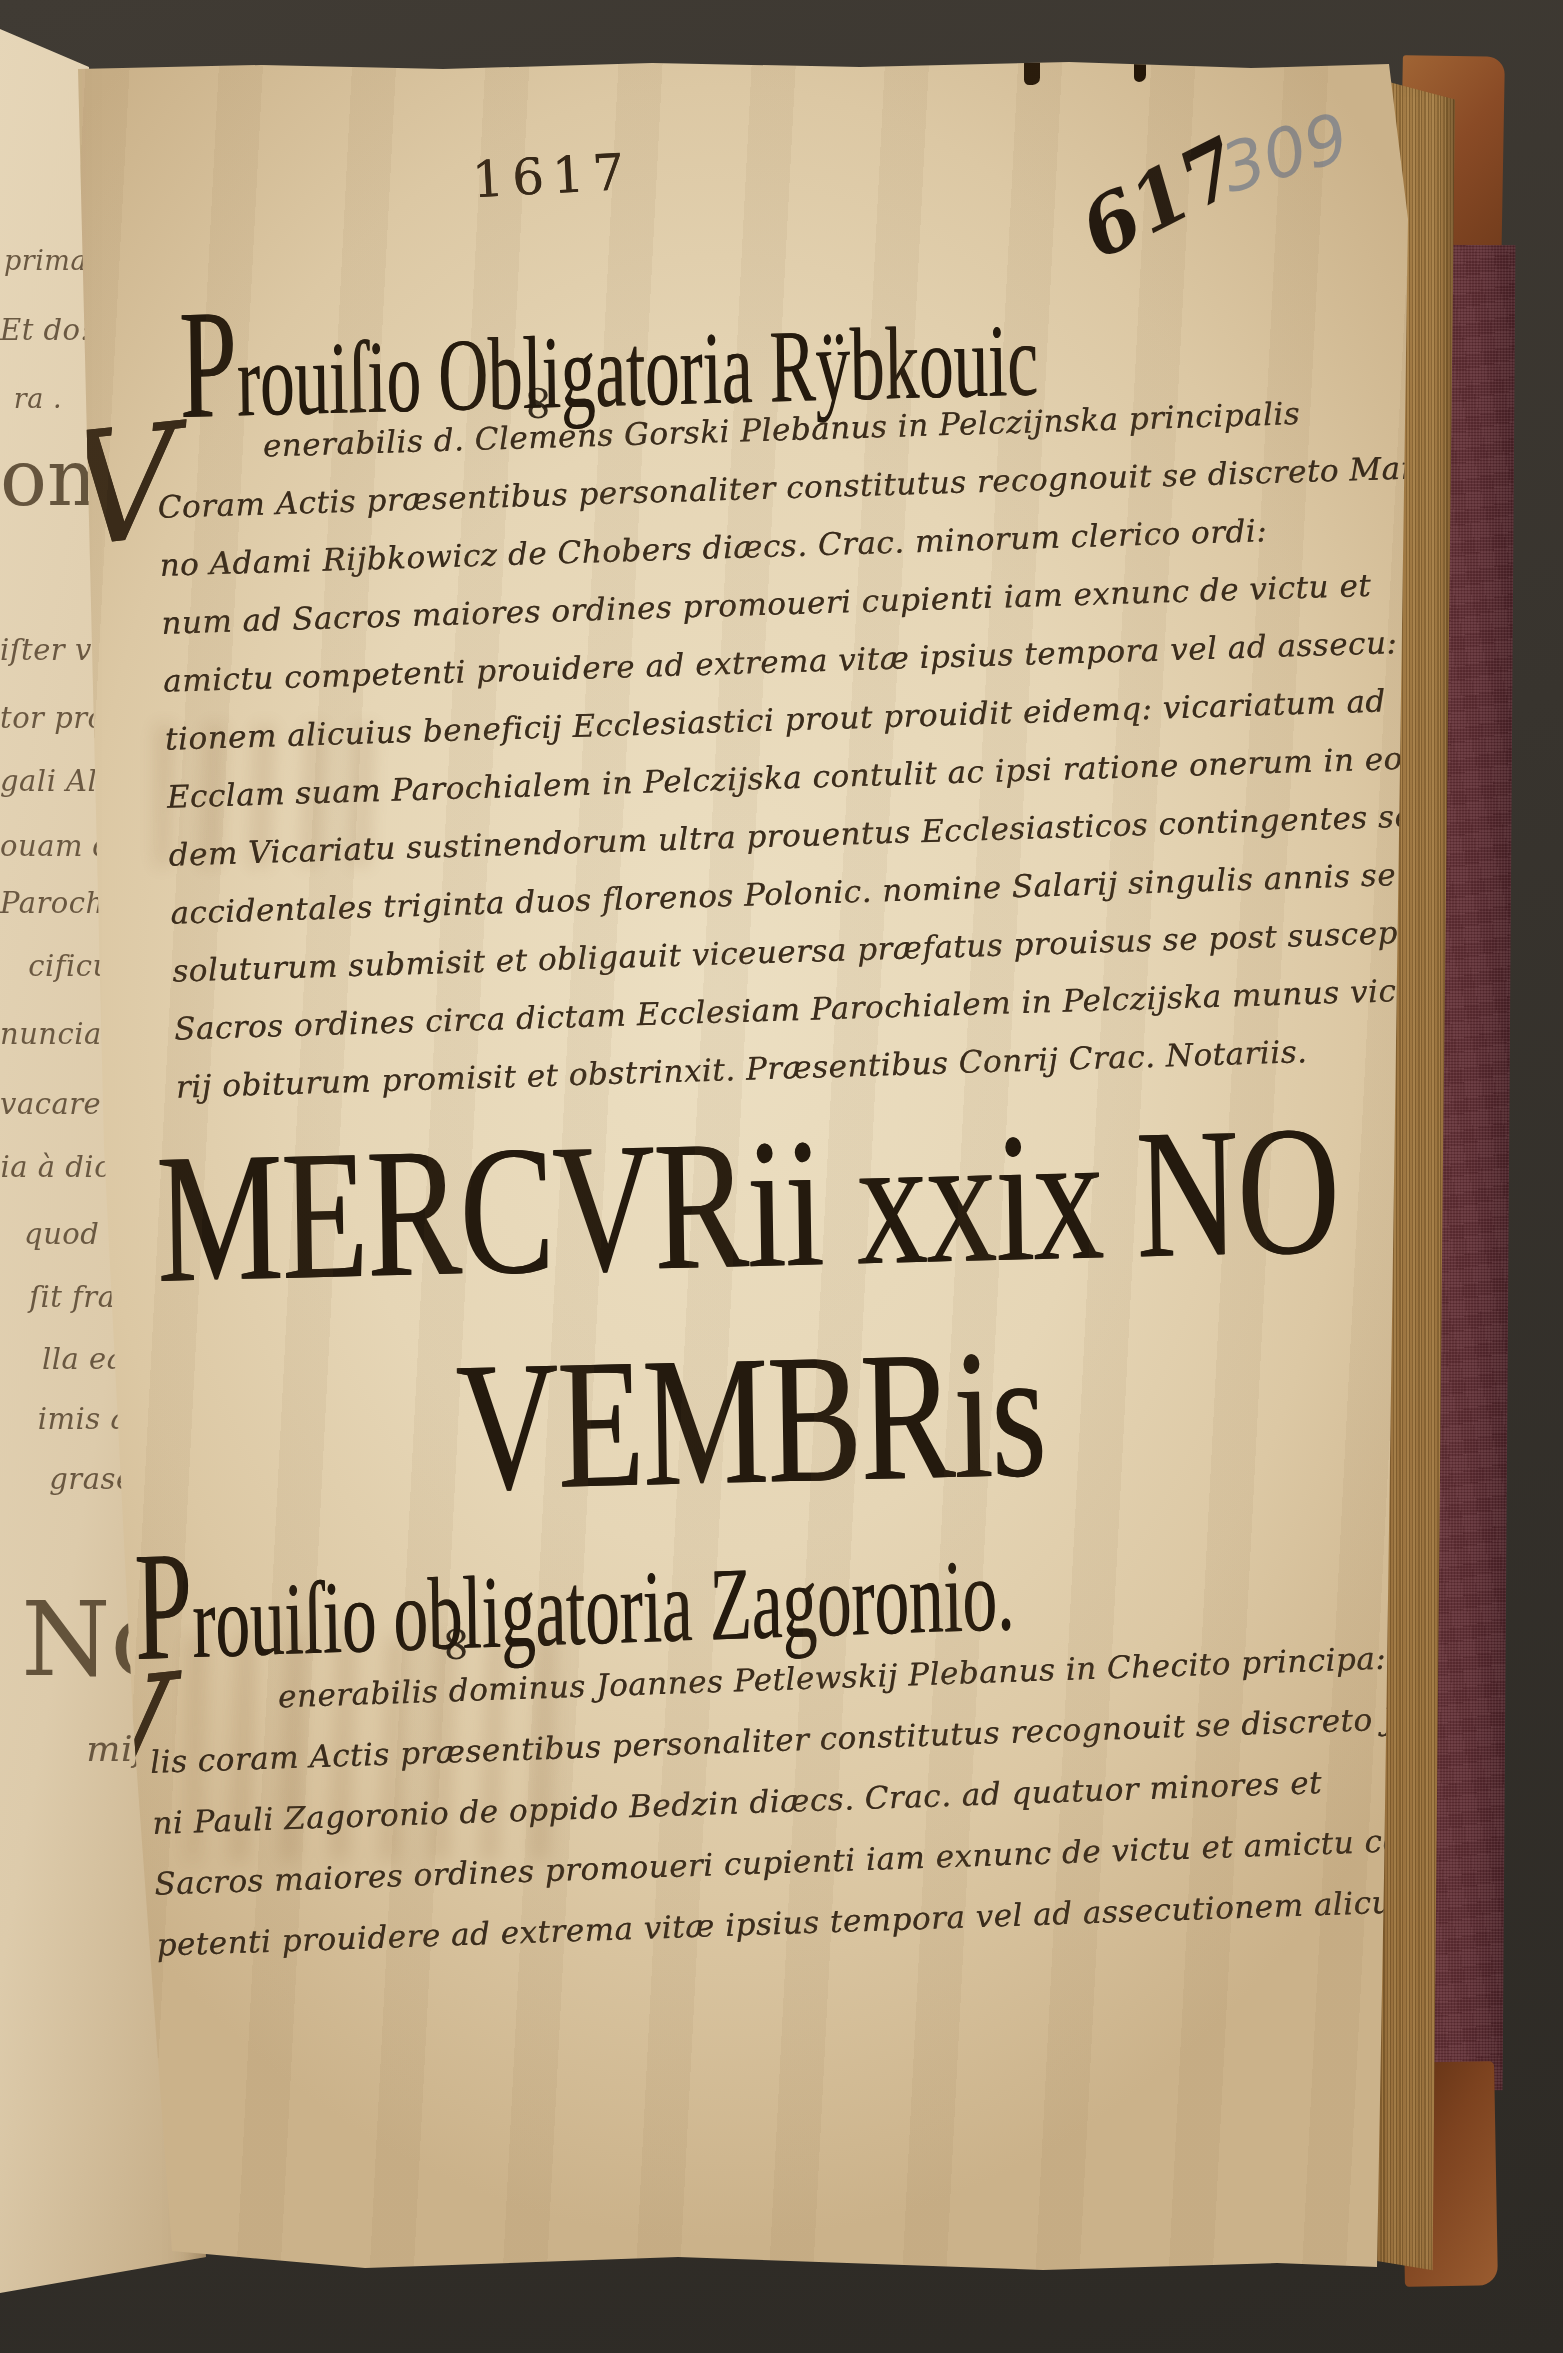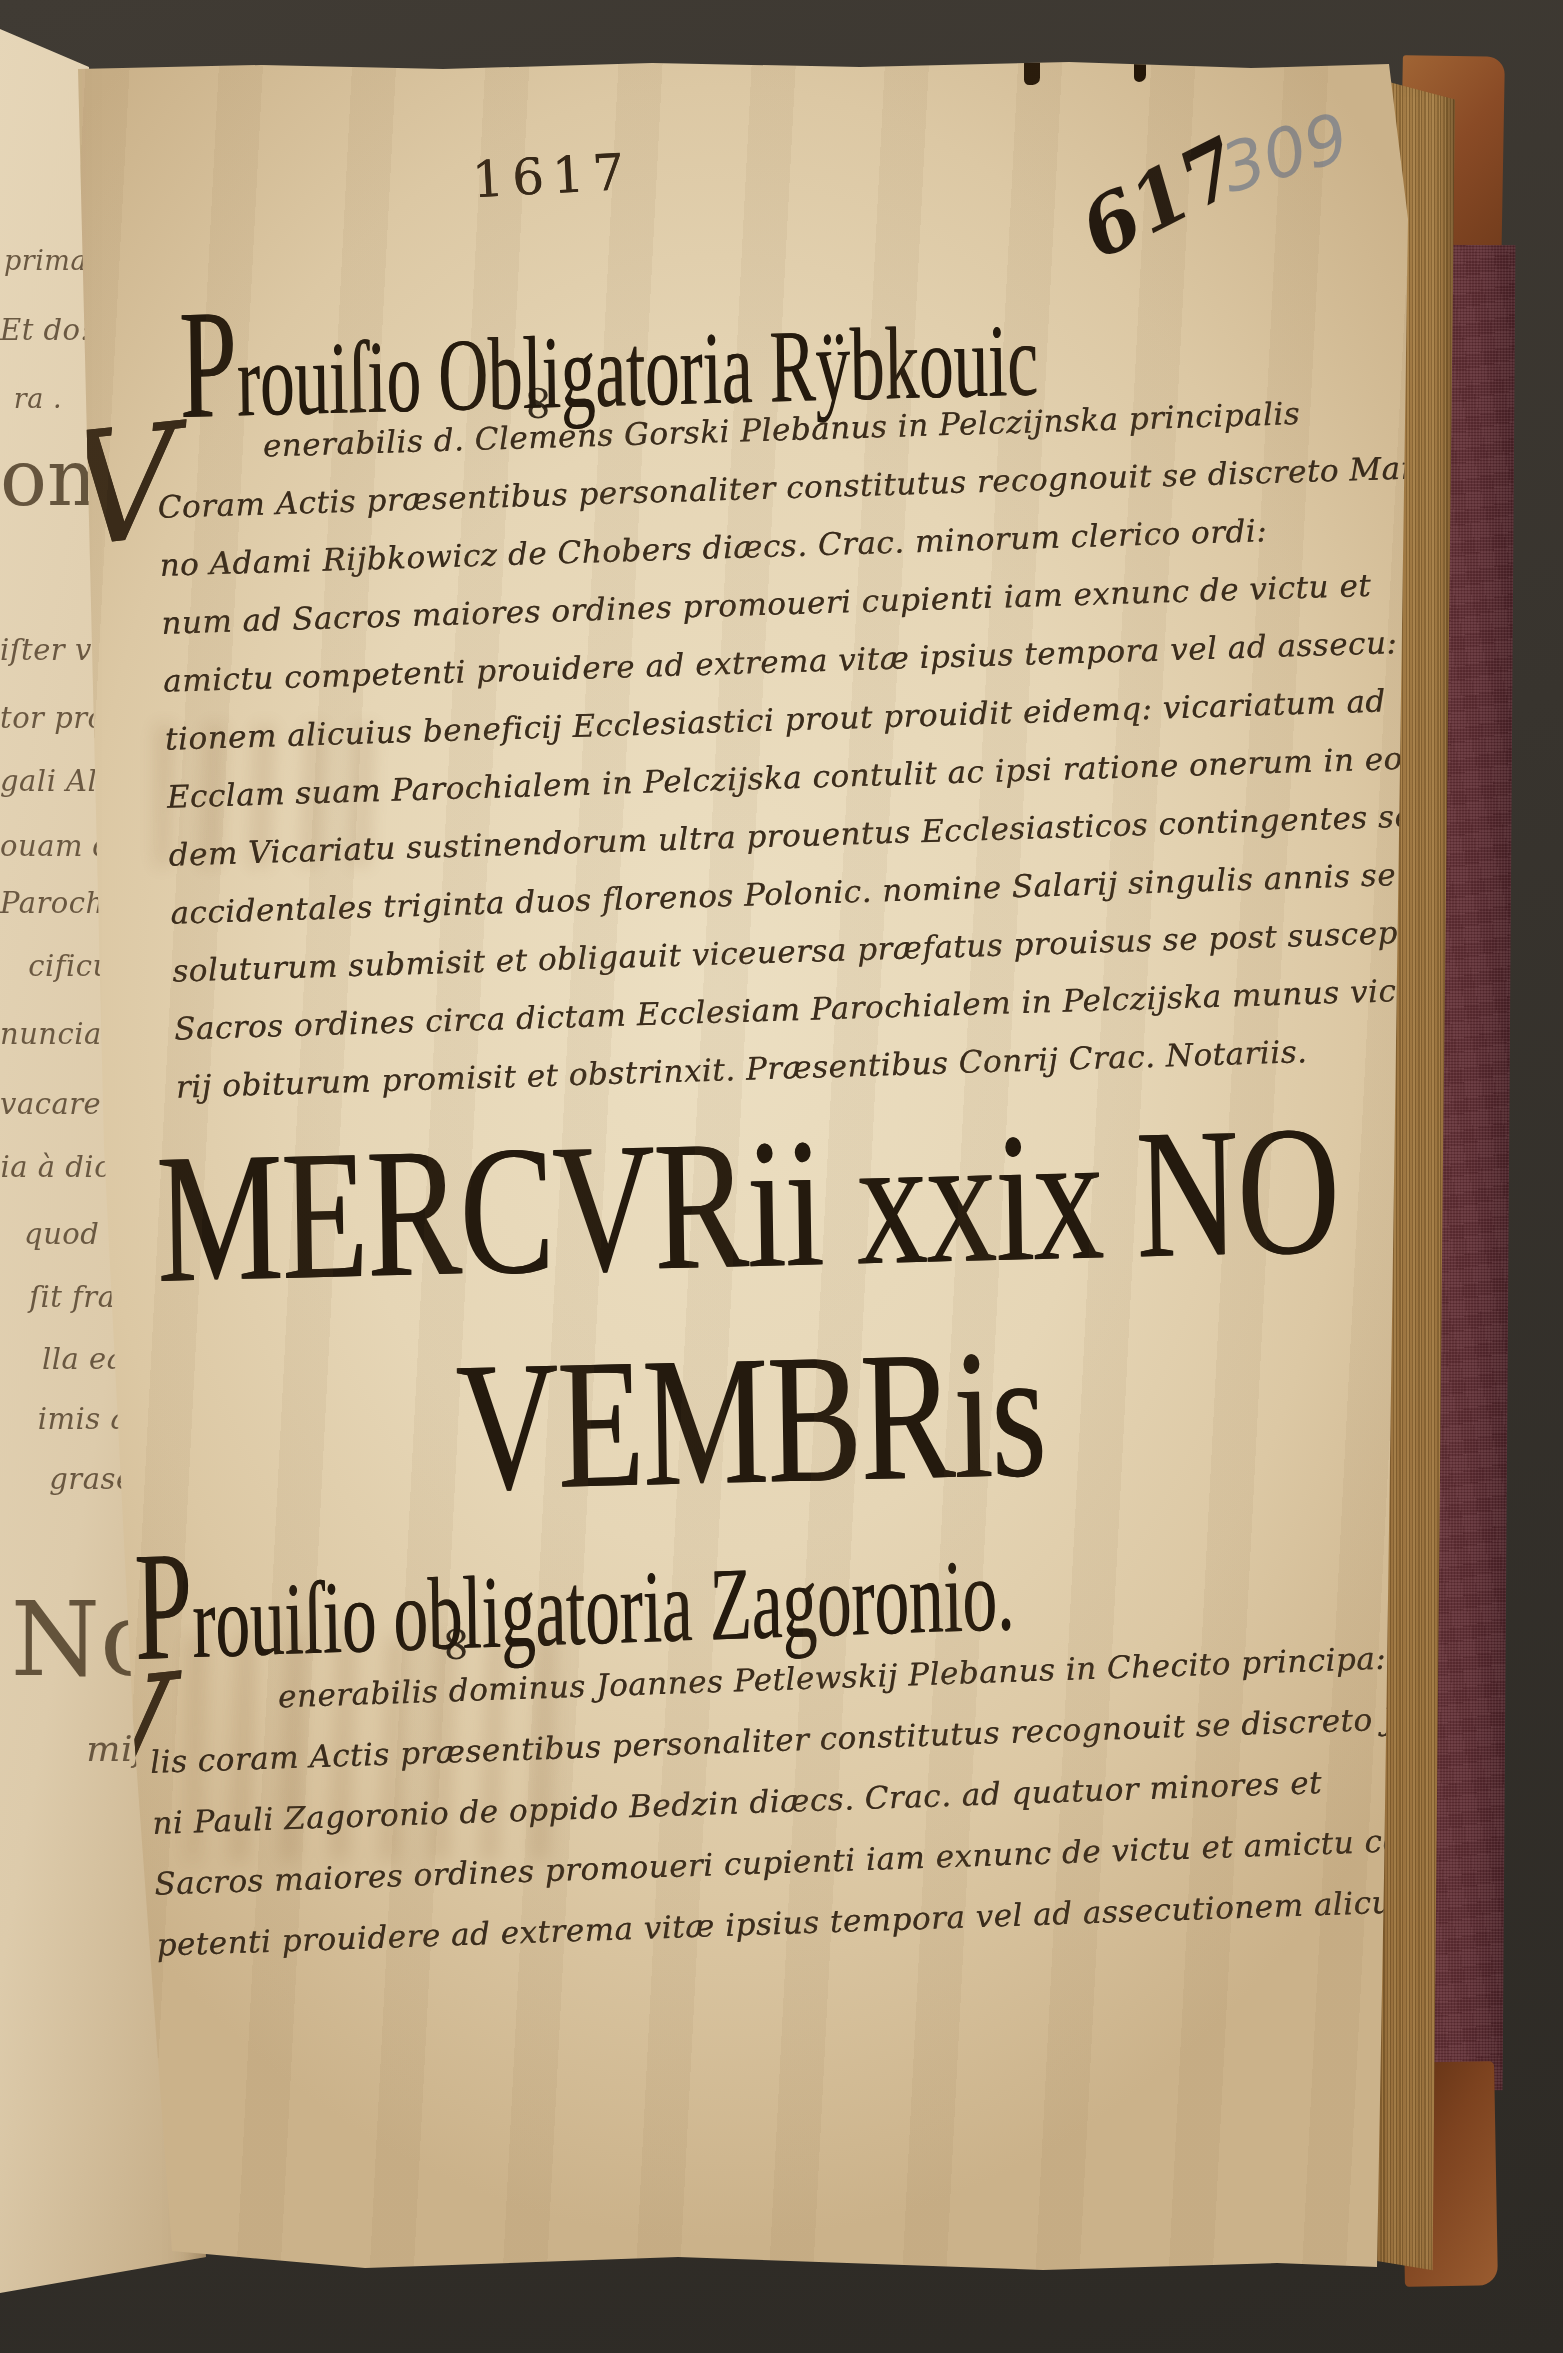--- a/index.html
+++ b/index.html
@@ -27,21 +27,21 @@
     background-blend-mode:multiply;
     box-shadow:inset 24px 0 31px -12.5px rgba(70,45,15,.5), inset -8.3px 0 13.6px -5.2px rgba(40,22,6,.55);
     clip-path:polygon(2% 0,100% 1.2%,88% 50%,78% 99.2%,0 98.6%);}
   
   .facing{position:absolute;left:0;top:0;width:219px;height:2354px;
     background:linear-gradient(100deg,#e6d6b8 0%,#ddcbab 55%,#c6ae88 92%,#b29a74 100%);
     clip-path:polygon(0 29px,89px 67px,107px 573px,125px 1043px,156px 1512px,206px 2257px,0 2293px);
     box-shadow:inset -31px 0 36px -17.7px rgba(85,58,26,.55);}
   .frag{position:absolute;left:0;text-align:right;color:#55432e;
     font-style:italic;white-space:nowrap;opacity:.85;letter-spacing:0.5px;}
-  .frag-big{font-style:normal;color:#453520;opacity:.8;letter-spacing:0;text-align:center;}
+  .frag-big{font-style:normal;color:#453520;opacity:.8;letter-spacing:0;}
   
   .page{position:absolute;left:0;top:0;width:1564px;height:2354px;
     background:
       radial-gradient(ellipse 886px 1251px at 46% 42%,#ecdfc2 0%,#e6d6b6 45%,#dcc8a4 72%,#cbb28a 100%);
     clip-path:polygon(78px 69px,261px 65px,443px 69px,652px 63px,860px 67px,
       1069px 62px,1251px 68px,1389px 64px,1408px 219px,1402px 626px,1393px 1251px,
       1384px 1877px,1377px 2267px,1277px 2263px,1043px 2270px,678px 2257px,
       365px 2268px,172px 2251px,133px 1720px,104px 1147px,89px 521px);
     box-shadow:
       inset 0 22px 31px -13.6px rgba(30,16,4,.85),

